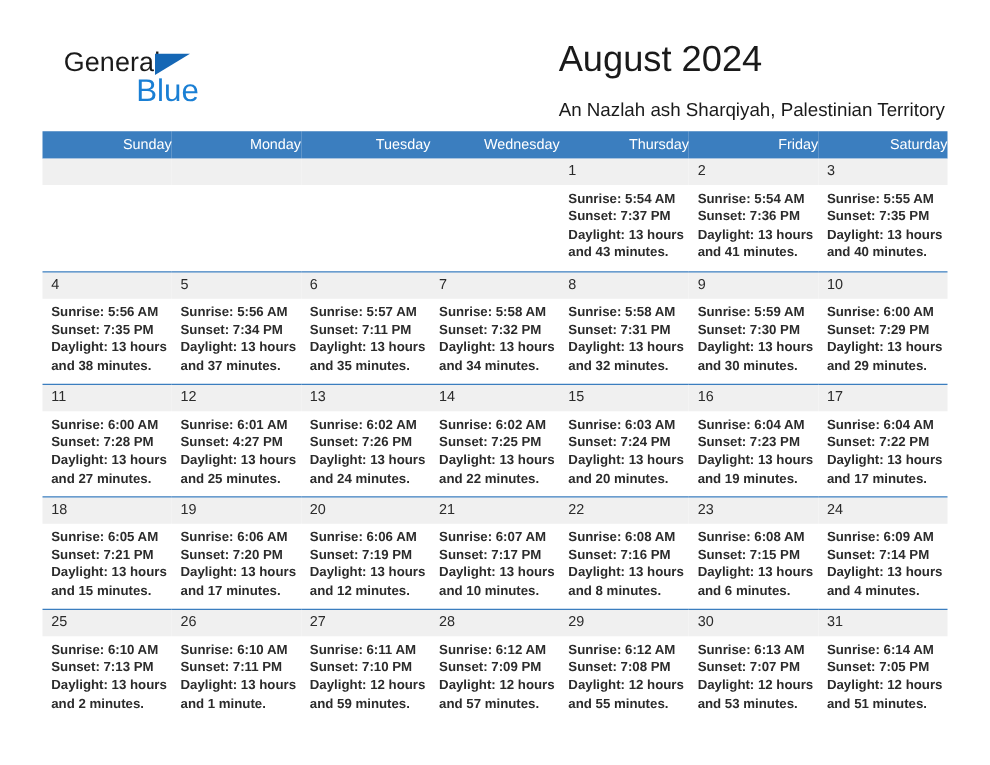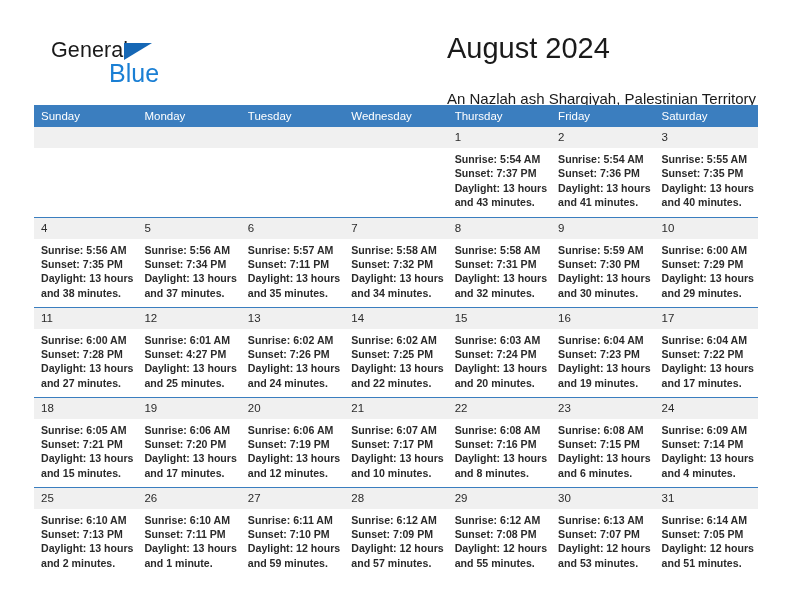--- a/index.html
+++ b/index.html
@@ -73,41 +73,41 @@
   .cal-title {
     font-size: 29px;
     color: #1a1a1a;
     line-height: 36px;
     white-space: nowrap;
   }
   .cal-sub {
     font-size: 15px;
     color: #1a1a1a;
     line-height: 22px;
-    margin-top: 22px;
+    margin-top: 12px;
     white-space: nowrap;
   }
 
   
   .calendar {
     position: absolute;
     left: 34px;
     top: 105px;
     width: 724px;
     border-collapse: collapse;
     table-layout: fixed;
   }
   .calendar col { width: 103.43px; }
 
   thead th {
     background: #3b7ebf;
     color: #ffffff;
     font-size: 11.5px;
     font-weight: normal;
-    text-align: left;
+    text-align: right;
     padding: 5px 0 5px 7px;
     height: 10px;
     border: none;
   }
 
   tbody tr { height: 90px; }
   tbody tr.last { height: 88px; }
 
   tbody td {
     vertical-align: top;

